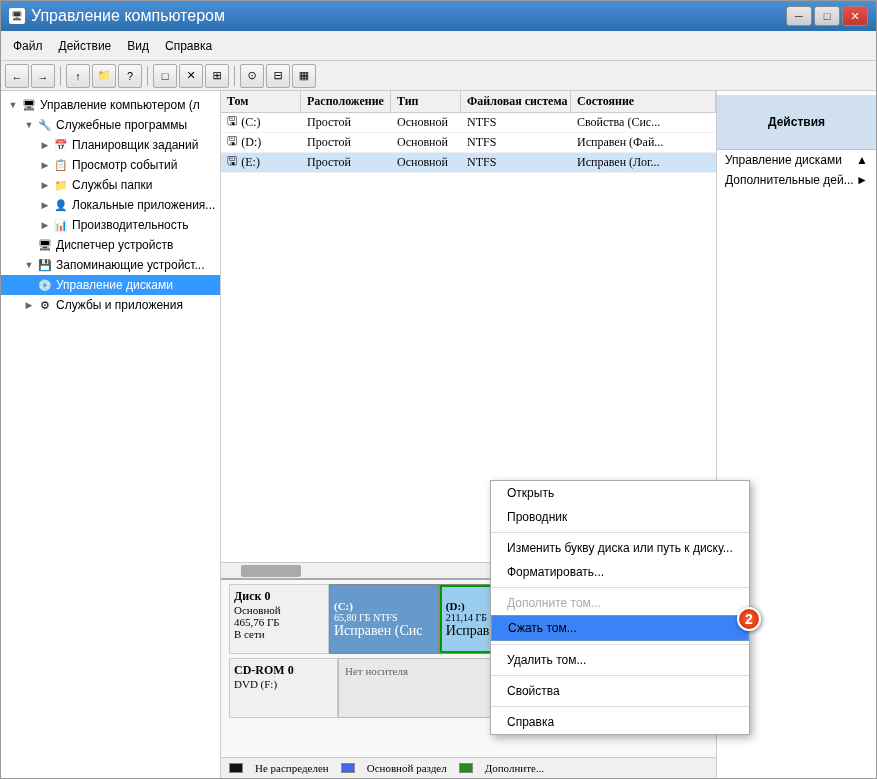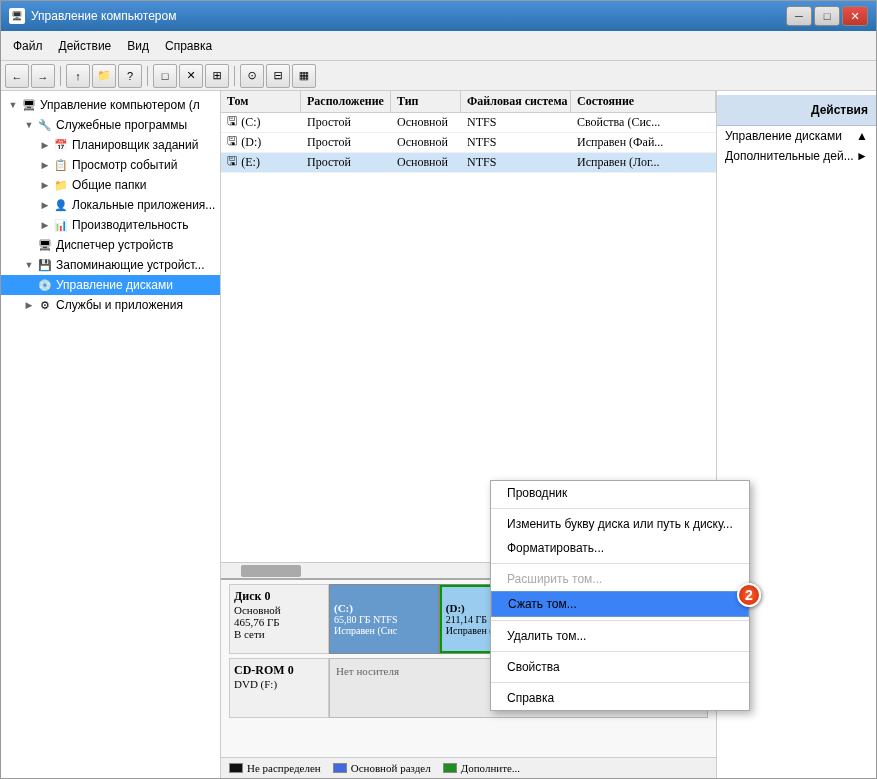--- a/index.html
+++ b/index.html
@@ -5,21 +5,21 @@
     * { margin: 0; padding: 0; box-sizing: border-box; }
     body { font-family: 'Segoe UI', Tahoma, sans-serif; font-size: 12px; background: #fff; width: 877px; height: 779px; overflow: hidden; }
     
     
     .window { width: 877px; height: 779px; background: #f0f0f0; border: 1px solid #999; display: flex; flex-direction: column; }
     
     
     .title-bar { background: linear-gradient(to bottom, #4a90d9, #2c6fad); height: 30px; display: flex; align-items: center; justify-content: space-between; padding: 0 8px; flex-shrink: 0; }
     .title-bar-left { display: flex; align-items: center; gap: 6px; }
     .title-icon { width: 16px; height: 16px; background: #fff; border-radius: 2px; display: flex; align-items: center; justify-content: center; font-size: 9px; color: #333; }
-    .title-text { color: #fff; font-size: 12px; font-weight: normal; }
+    .title-text { color: #fff; font-size: 16px; font-weight: normal; }
     .title-buttons { display: flex; gap: 2px; }
     .title-btn { width: 26px; height: 20px; background: linear-gradient(to bottom, #e8e8e8, #ccc); border: 1px solid #888; border-radius: 3px; cursor: pointer; display: flex; align-items: center; justify-content: center; font-size: 11px; color: #333; }
     .title-btn.close { background: linear-gradient(to bottom, #e8504a, #c0392b); color: #fff; }
     
     
     .menu-bar { background: #f0f0f0; height: 30px; display: flex; align-items: center; padding: 0 4px; border-bottom: 1px solid #ccc; flex-shrink: 0; }
     .menu-item { padding: 2px 8px; cursor: pointer; font-size: 12px; }
     
     
     .toolbar { background: #f0f0f0; height: 30px; display: flex; align-items: center; padding: 2px 4px; border-bottom: 1px solid #ccc; gap: 2px; flex-shrink: 0; }
@@ -41,44 +41,44 @@
     
     .list-area { flex: 1; background: #fff; overflow: hidden; display: flex; flex-direction: column; }
     .list-header { display: flex; background: #f0f0f0; border-bottom: 1px solid #ccc; height: 22px; align-items: center; }
     .list-col { border-right: 1px solid #ccc; padding: 2px 6px; font-size: 12px; font-weight: bold; height: 100%; display: flex; align-items: center; overflow: hidden; white-space: nowrap; cursor: pointer; }
     .list-body { flex: 1; overflow-y: auto; }
     .list-row { display: flex; height: 20px; align-items: center; border-bottom: 1px solid #f0f0f0; }
     .list-cell { padding: 2px 6px; font-size: 12px; overflow: hidden; white-space: nowrap; text-overflow: ellipsis; }
     
     
     .actions-panel { width: 160px; background: #fff; border-left: 1px solid #ccc; padding: 4px 0; flex-shrink: 0; }
-    .actions-title { font-size: 12px; font-weight: bold; padding: 8px 8px; background: #d0e0f0; border-bottom: 1px solid #bbd; display: flex; align-items: center; justify-content: flex-end; }
+    .actions-title { font-size: 12px; font-weight: bold; padding: 20px 8px; background: #d0e0f0; border-bottom: 1px solid #bbd; display: flex; align-items: center; justify-content: center; }
     .actions-item { padding: 3px 8px; font-size: 12px; cursor: pointer; display: flex; align-items: center; justify-content: space-between; }
     
     
     .disk-area { height: 200px; background: #f8f8f8; border-top: 2px solid #aaa; display: flex; flex-direction: column; overflow: hidden; flex-shrink: 0; }
     .disk-row { display: flex; align-items: stretch; margin: 4px 8px; min-height: 70px; }
     .disk-info { width: 100px; flex-shrink: 0; padding: 4px; background: #f0f0f0; border: 1px solid #ccc; font-size: 11px; }
     .disk-info-name { font-weight: bold; font-size: 12px; }
     .disk-partitions { flex: 1; display: flex; gap: 0; border: 1px solid #888; overflow: hidden; }
     .disk-partition { display: flex; flex-direction: column; justify-content: center; padding: 4px; font-size: 11px; cursor: pointer; position: relative; }
     .disk-partition.system { background: #6699cc; color: #fff; border-right: 2px solid #888; min-width: 80px; }
     .disk-partition.data { background: #99ccee; color: #000; border-right: 2px solid #009900; min-width: 100px; }
     .disk-partition.selected-part { background: #cceeaa; color: #000; border: 3px solid #cc0000; min-width: 120px; }
     .disk-partition-label { font-weight: bold; font-size: 11px; }
     .disk-partition-size { font-size: 10px; }
-    .disk-partition-status { font-size: 10px; }
+    .disk-partition-status { font-size: 14px; }
     
     .disk-row2 { display: flex; align-items: stretch; margin: 4px 8px; min-height: 60px; }
-    .cdrom-info { width: 100px; flex-shrink: 0; padding: 4px; background: #f0f0f0; border: 1px solid #ccc; font-size: 11px; }
+    .cdrom-info { width: 109px; flex-shrink: 0; padding: 4px; background: #f0f0f0; border: 1px solid #ccc; font-size: 11px; }
     .cdrom-body { flex: 1; background: #e8e8e8; border: 1px solid #bbb; padding: 6px; font-size: 11px; color: #666; }
     
     
     .legend { display: flex; align-items: center; gap: 12px; padding: 4px 8px; background: #f0f0f0; border-top: 1px solid #ccc; font-size: 11px; flex-shrink: 0; }
-    .legend-item { display: flex; align-items: center; gap: 4px; }
+    .legend-item { display: flex; align-items: center; gap: 12px; }
     .legend-color { width: 14px; height: 10px; border: 1px solid #888; }
     
     
     .list-scroll-h { height: 16px; background: #f0f0f0; border-top: 1px solid #ccc; display: flex; align-items: center; }
     .scroll-thumb-h { width: 60px; height: 12px; background: #aaa; border-radius: 2px; margin-left: 20px; }
     
     
     .badge { width: 24px; height: 24px; background: radial-gradient(circle, #ff6633, #cc2200); border-radius: 50%; color: #fff; font-size: 14px; font-weight: bold; display: flex; align-items: center; justify-content: center; position: absolute; border: 2px solid #fff; box-shadow: 1px 1px 4px rgba(0,0,0,0.5); }
     
     
@@ -164,21 +164,21 @@
         <span class="tree-expand">▶</span>
         <span class="tree-icon">📋</span>
         <span class="tree-label">Просмотр событий</span>
       </div>
 
       <div class="tree-item">
         <span class="tree-indent"></span>
         <span class="tree-indent"></span>
         <span class="tree-expand">▶</span>
         <span class="tree-icon">📁</span>
-        <span class="tree-label">Общие папки</span>
+        <span class="tree-label">Службы папки</span>
       </div>
 
       <div class="tree-item">
         <span class="tree-indent"></span>
         <span class="tree-indent"></span>
         <span class="tree-expand">▶</span>
         <span class="tree-icon">👤</span>
         <span class="tree-label">Локальные приложения...</span>
       </div>
 
@@ -348,26 +348,27 @@
         <div class="actions-item">
           <span>Дополнительные дей...</span>
           <span>►</span>
         </div>
       </div>
 
     </div>
   </div>
 
   <div class="context-menu" style="position:absolute; top:480px; left:490px;">
+    <div class="ctx-item">Открыть</div>
     <div class="ctx-item">Проводник</div>
     <div class="ctx-sep"></div>
     <div class="ctx-item">Изменить букву диска или путь к диску...</div>
     <div class="ctx-item">Форматировать...</div>
     <div class="ctx-sep"></div>
-    <div class="ctx-item disabled">Расширить том...</div>
+    <div class="ctx-item disabled">Дополните том...</div>
     <div style="position:relative;">
       <div class="ctx-item highlighted" style="background:#3b82f6; border:1px solid #6699cc;">Сжать том...</div>
       <div class="badge" style="top:-8px; right:-12px;">
         <span>2</span>
       </div>
     </div>
     <div class="ctx-sep"></div>
     <div class="ctx-item">Удалить том...</div>
     <div class="ctx-sep"></div>
     <div class="ctx-item">Свойства</div>

